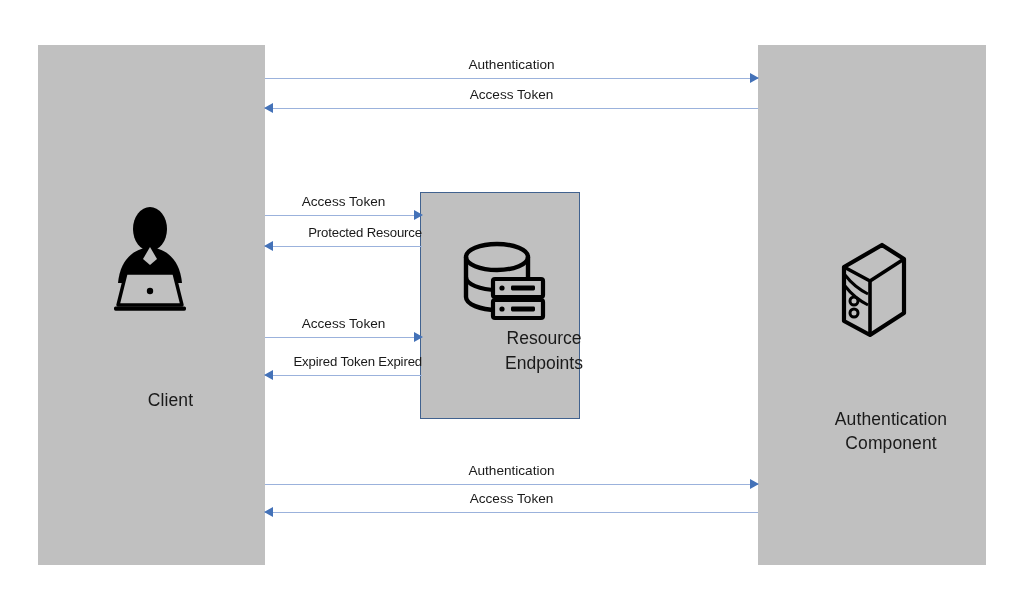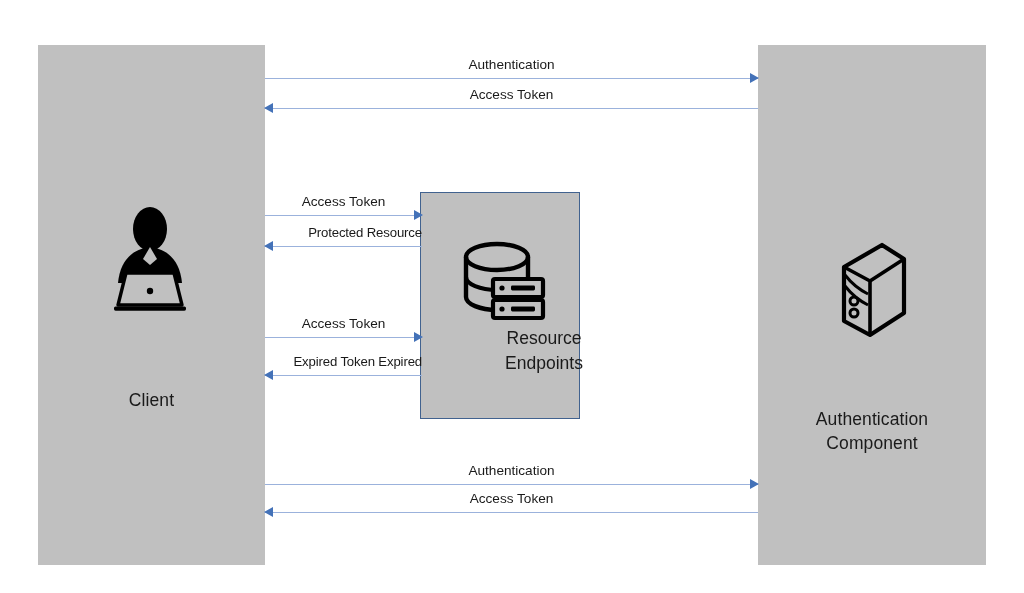--- a/index.html
+++ b/index.html
@@ -29,20 +29,21 @@
 
   .lane-label {
     position: absolute;
     width: 100%;
     text-align: center;
     color: #1a1a1a;
     font-size: 17.5px;
     line-height: 24px;
     letter-spacing: 0.1px;
     white-space: pre-line;
+    padding-left: 19px;
   }
   #label-client { top: 343px; }
   #label-auth   { top: 362px; }
 
   
   #box-resource {
     position: absolute;
     left: 420px;
     top: 192px;
     width: 160px;

